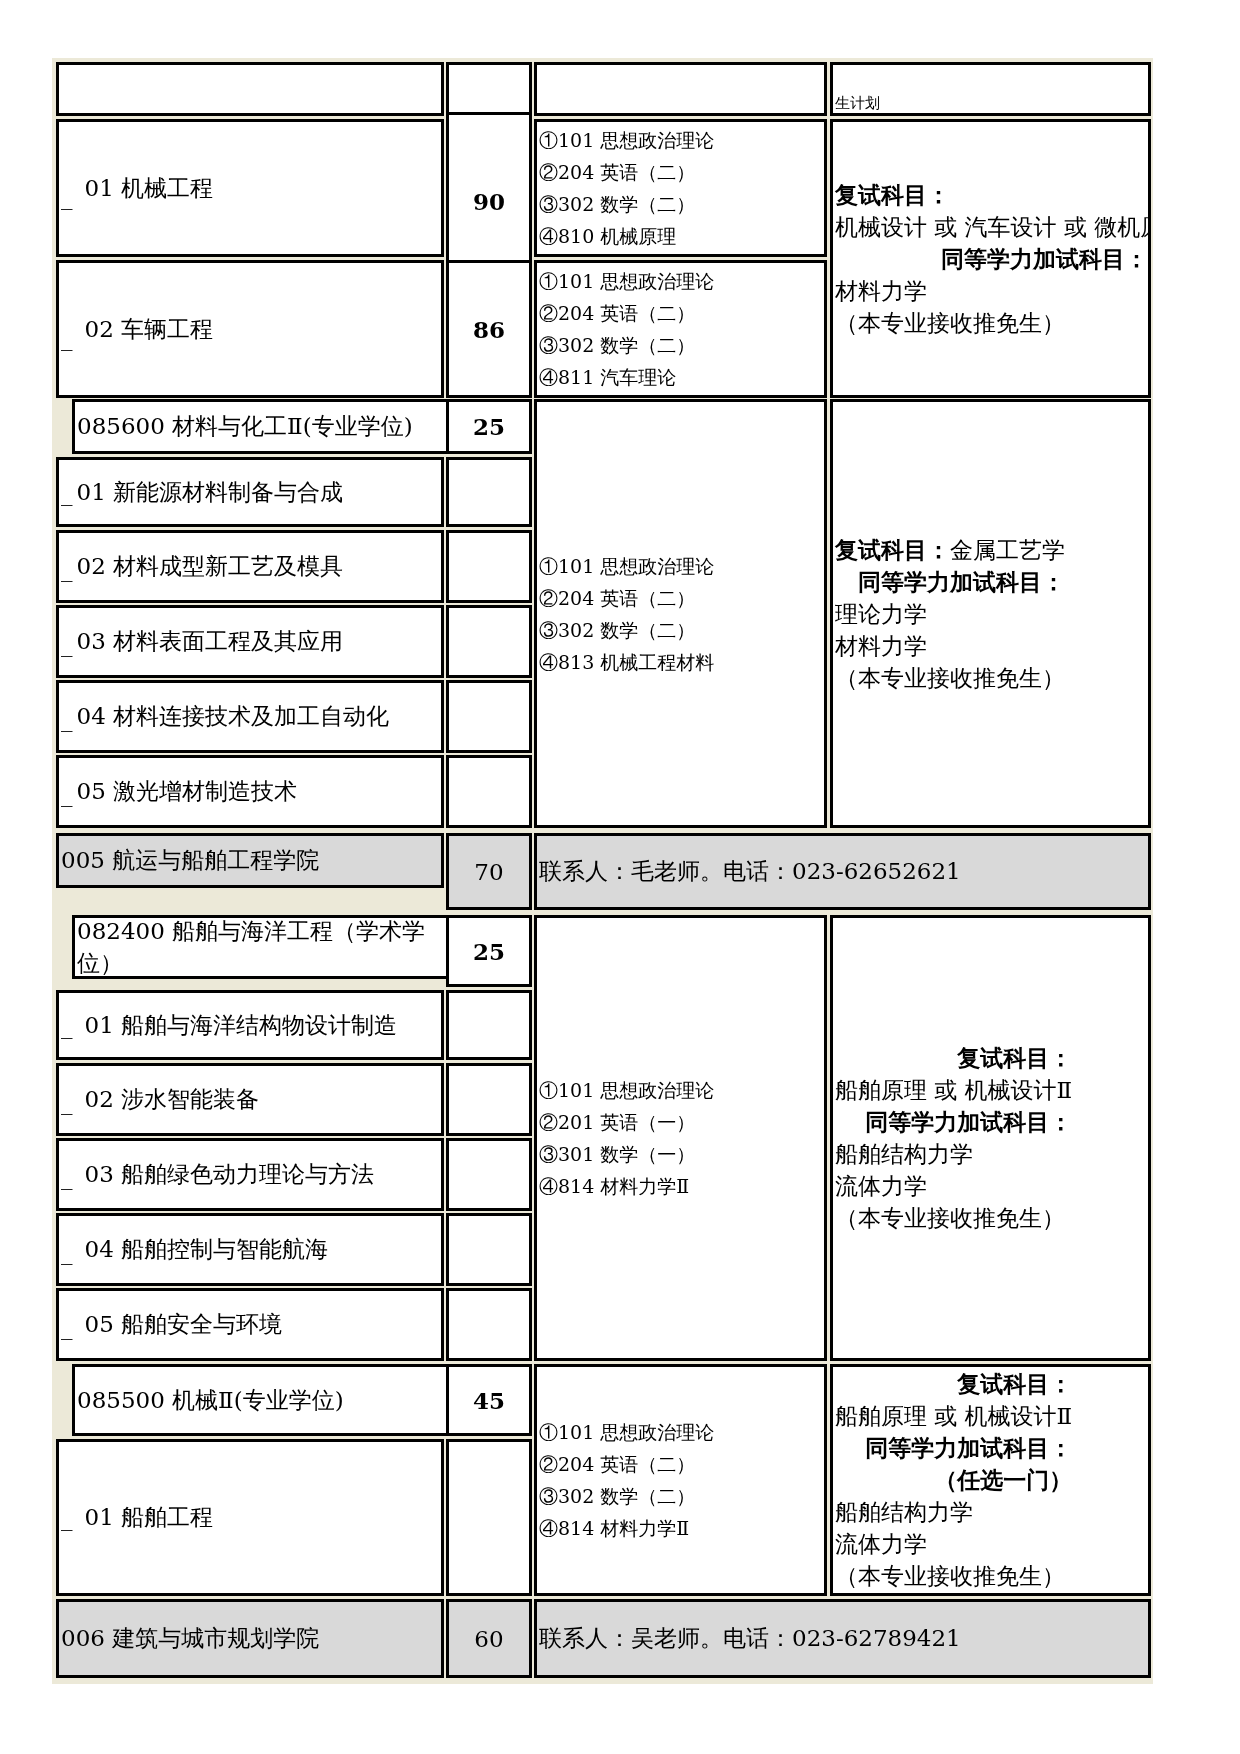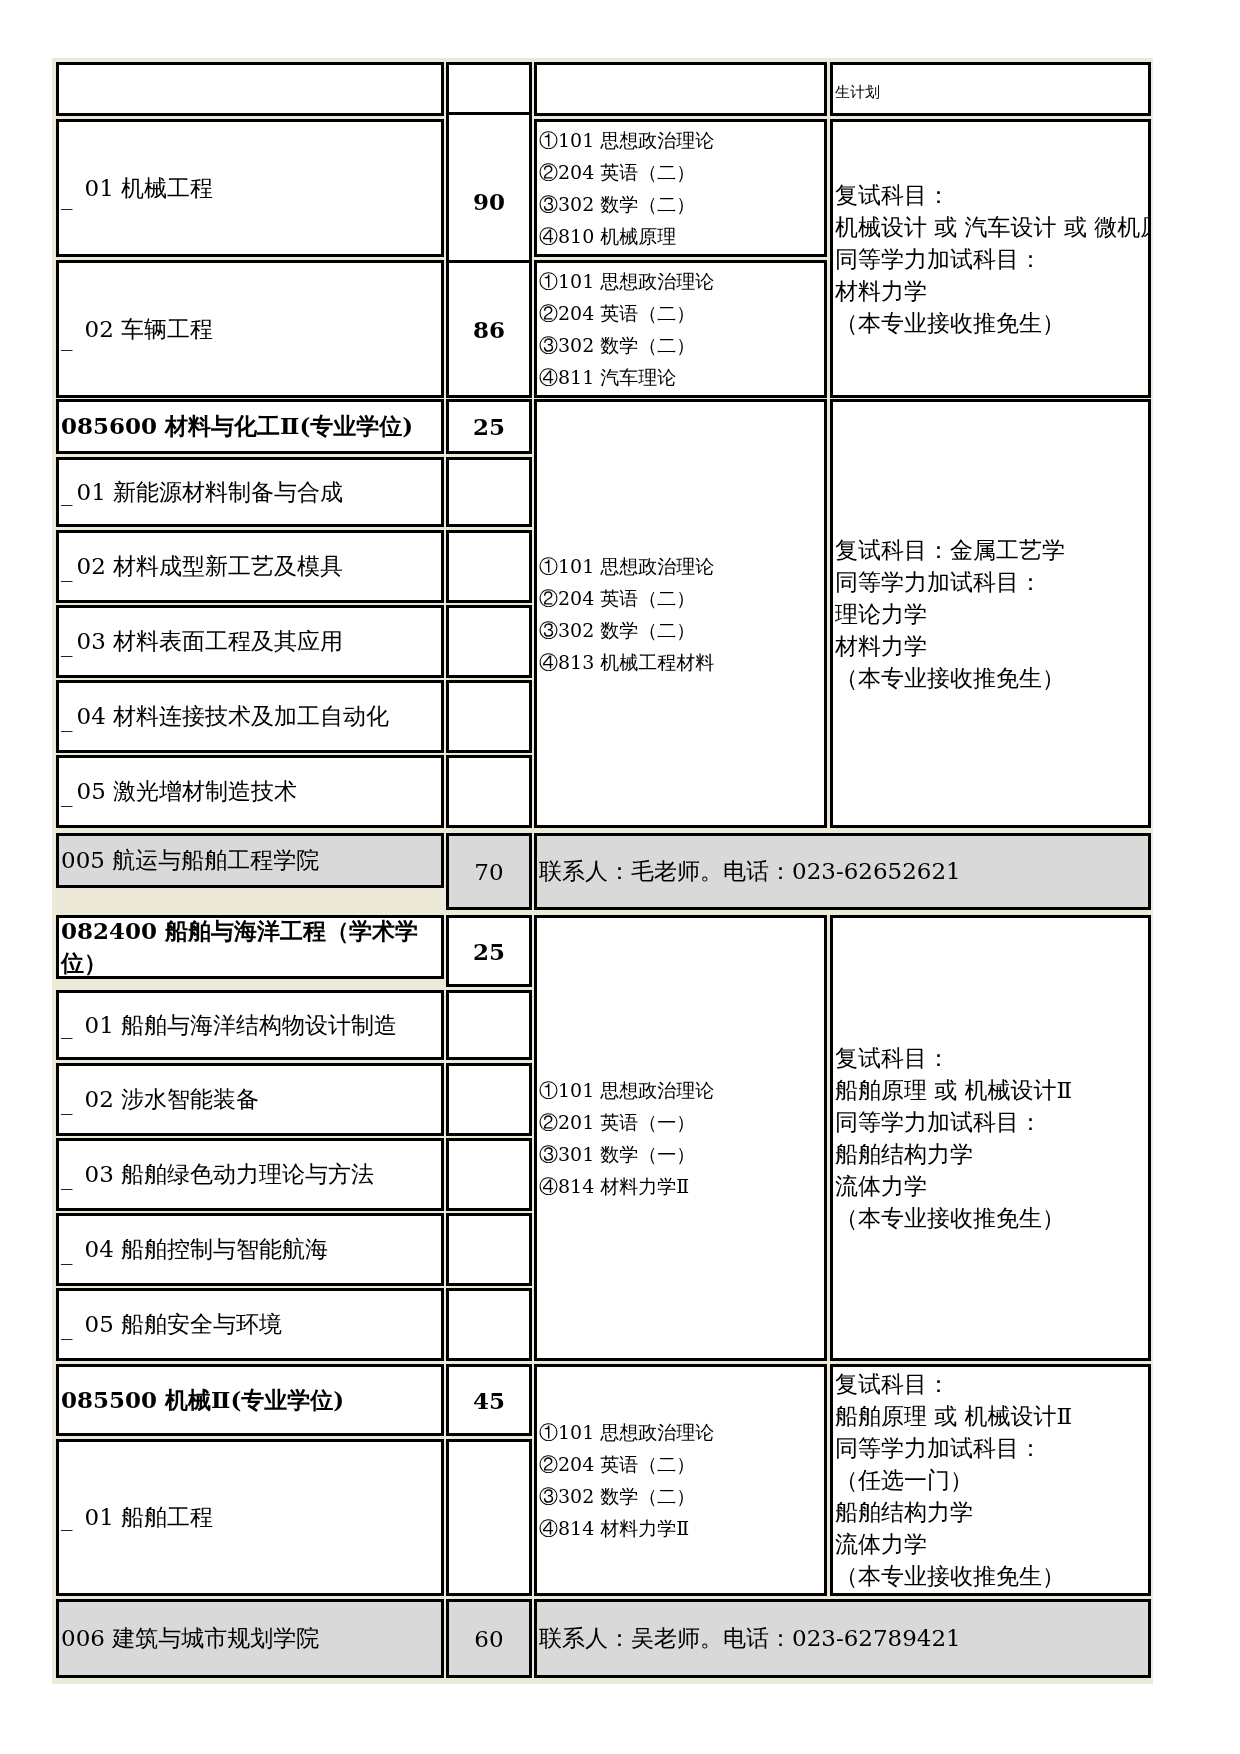--- a/index.html
+++ b/index.html
@@ -8,27 +8,27 @@
   #sheet { position:absolute; left:52px; top:58px; width:1101px; height:1626px;
            background:#ECE9D8; }
   .cell { position:absolute; box-sizing:border-box; border:3px solid #000;
           background:#fff; display:flex; align-items:center; overflow:hidden; }
   .cell.gray { background:#D9D9D9; }
   .c1 { left:56px; width:388px; padding-left:2px; font-size:23px; }
   .c2 { left:446px; width:86px; justify-content:center; font-size:23px; }
   .c3 { left:534px; width:293px; padding-left:2px; font-size:19px; }
   .c4 { left:830px; width:321px; padding-left:2px; font-size:23px; }
   .c34 { left:534px; width:617px; padding-left:2px; font-size:23px; }
-  .bold { font-weight:bold; }
+  .bold { font-weight:normal;margin-left:16px; }
   .num-bold { font-weight:bold; }
   .lines { display:flex; flex-direction:column; line-height:32px; }
   .lines span { white-space:nowrap; }
   .wrap { white-space:normal; line-height:32px; }
-  .lbl { font-weight:normal; }
-  .small { font-size:15px; align-items:center; padding-top:6px; }
+  .lbl { font-weight:bold;text-align:right; }
+  .small { font-size:15px; align-items:flex-end; padding-top:6px; }
   .underscore { margin-right:12px; }
 </style>
 </head>
 <body>
 
 <div id="sheet"></div>
 
 <div class="cell c1" style="top:62px;height:54px"></div>
 <div class="cell c2" style="top:62px;height:54px"></div>
 <div class="cell c3" style="top:62px;height:54px"></div>

